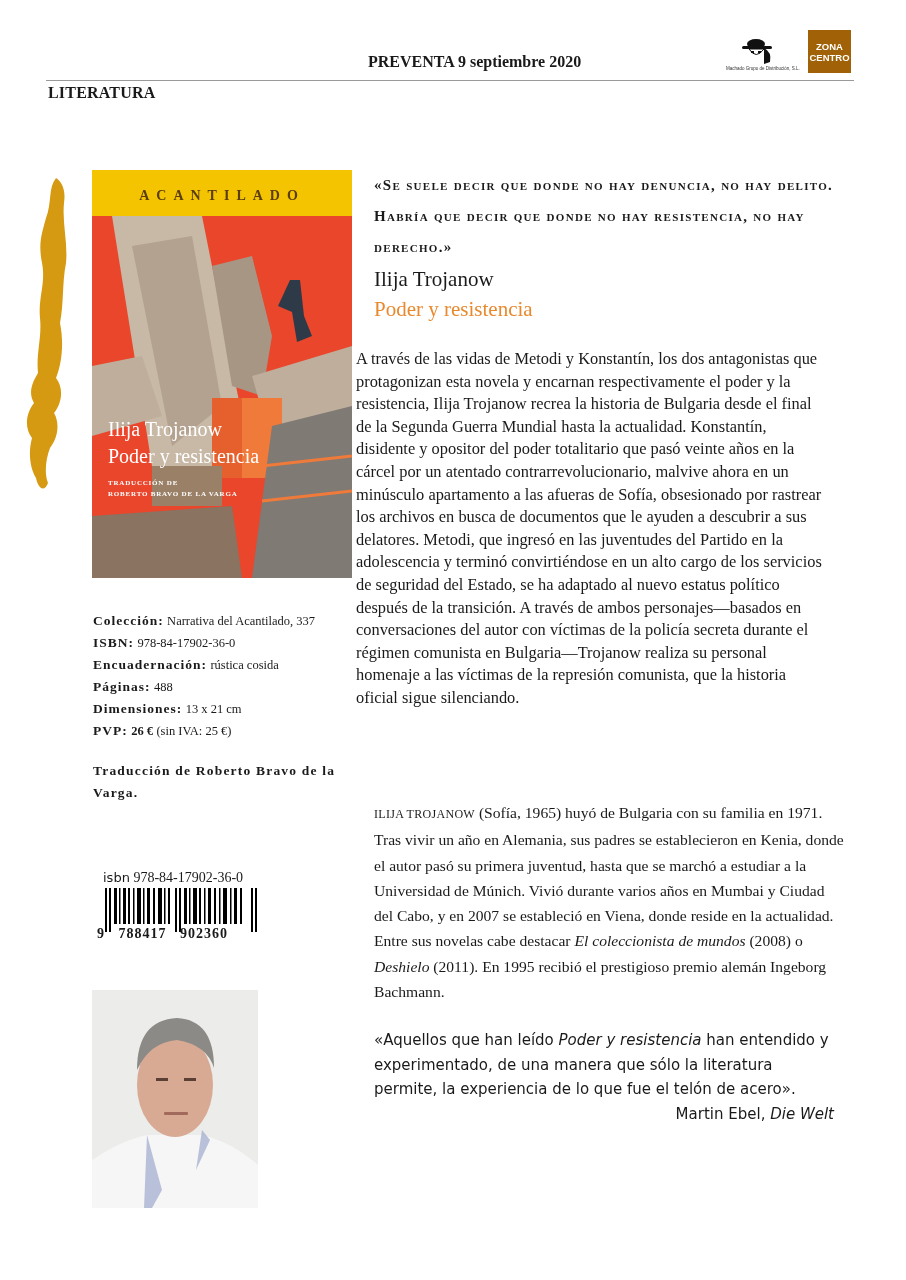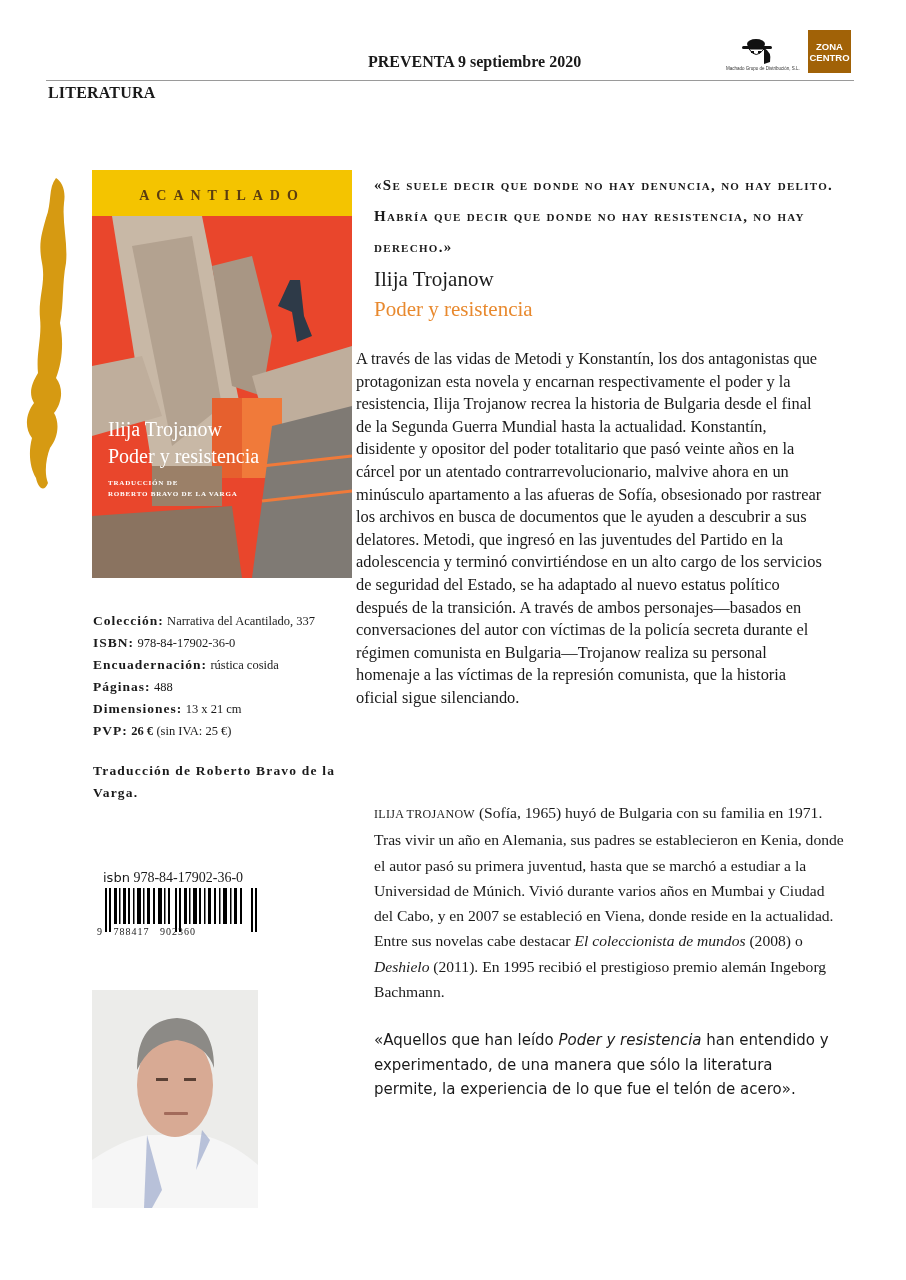--- a/index.html
+++ b/index.html
@@ -37,21 +37,21 @@
   .specs .lbl { font-weight: bold; letter-spacing: 1px; }
   .specs .val { font-size: 12.5px; }
   .specs .val-b { font-weight: bold; }
   .translation { position: absolute; left: 93px; top: 760px; width: 262px; font-weight: bold;
                  letter-spacing: 1.2px; font-size: 13.5px; line-height: 22px; }
 
   .barcode { position: absolute; left: 97px; top: 870px; width: 165px; height: 78px; }
   .barcode .isbn-top { position:absolute; left:6px; top:0; font-size:14px; white-space:nowrap; }
   .barcode .isbn-top .i { font-family: "DejaVu Sans", sans-serif; font-size:13px; }
   .barcode .bars { position:absolute; left:8px; top:18px; width:152px; height:44px; }
-  .barcode .digits { position:absolute; left:0; top:56px; font-size:10px; white-space:nowrap; letter-spacing:1px; }
+  .barcode .digits { position:absolute; left:0; top:56px; font-size:14px; white-space:nowrap; letter-spacing:1px;font-weight:bold; }
 
   .photo { position: absolute; left: 92px; top: 990px; width: 166px; height: 218px; background:#ededeb; overflow:hidden; }
 
   .quote { position: absolute; left: 374px; top: 170px; width: 470px; font-size: 15px; line-height: 31px;
            font-variant: small-caps; font-weight: bold; letter-spacing: 1.3px; }
   .author { position: absolute; left: 374px; top: 267px; font-size: 21px; }
   .title { position: absolute; left: 374px; top: 297px; font-size: 21px; color: #e8892e; }
 
   .synopsis { position: absolute; left: 356px; top: 348px; width: 470px; font-size: 16.4px; line-height: 22.6px; }
   .bio { position: absolute; left: 374px; top: 800px; width: 470px; font-size: 15.6px; line-height: 25.3px; }
@@ -210,13 +210,14 @@
 <div class="title">Poder y resistencia</div>
 
 <div class="synopsis">A través de las vidas de Metodi y Konstantín, los dos antagonistas que protagonizan esta novela y encarnan respectivamente el poder y la resistencia, Ilija Trojanow recrea la historia de Bulgaria desde el final de la Segunda Guerra Mundial hasta la actualidad. Konstantín, disidente y opositor del poder totalitario que pasó veinte años en la cárcel por un atentado contrarrevolucionario, malvive ahora en un minúsculo apartamento a las afueras de Sofía, obsesionado por rastrear los archivos en busca de documentos que le ayuden a descubrir a sus delatores. Metodi, que ingresó en las juventudes del Partido en la adolescencia y terminó convirtiéndose en un alto cargo de los servicios de seguridad del Estado, se ha adaptado al nuevo estatus político después de la transición. A través de ambos personajes—basados en conversaciones del autor con víctimas de la policía secreta durante el régimen comunista en Bulgaria—Trojanow realiza su personal homenaje a las víctimas de la represión comunista, que la historia oficial sigue silenciando.</div>
 
 <div class="bio">
   <span class="sc">ILIJA TROJANOW</span><span> (Sofía, 1965) huyó de Bulgaria con su familia en 1971. Tras vivir un año en Alemania, sus padres se establecieron en Kenia, donde el autor pasó su primera juventud, hasta que se marchó a estudiar a la Universidad de Múnich. Vivió durante varios años en Mumbai y Ciudad del Cabo, y en 2007 se estableció en Viena, donde reside en la actualidad. Entre sus novelas cabe destacar </span><i>El coleccionista de mundos</i><span> (2008) o </span><i>Deshielo</i><span> (2011). En 1995 recibió el prestigioso premio alemán Ingeborg Bachmann.</span>
 </div>
 
 <div class="review">
   <div><span>«Aquellos que han leído </span><i>Poder y resistencia</i><span> han entendido y experimentado, de una manera que sólo la literatura permite, la experiencia de lo que fue el telón de acero».</span></div>
+  <div class="review-src"><span>Martin Ebel, </span><i>Die Welt</i></div>
 </div>
 
 </body></html>

